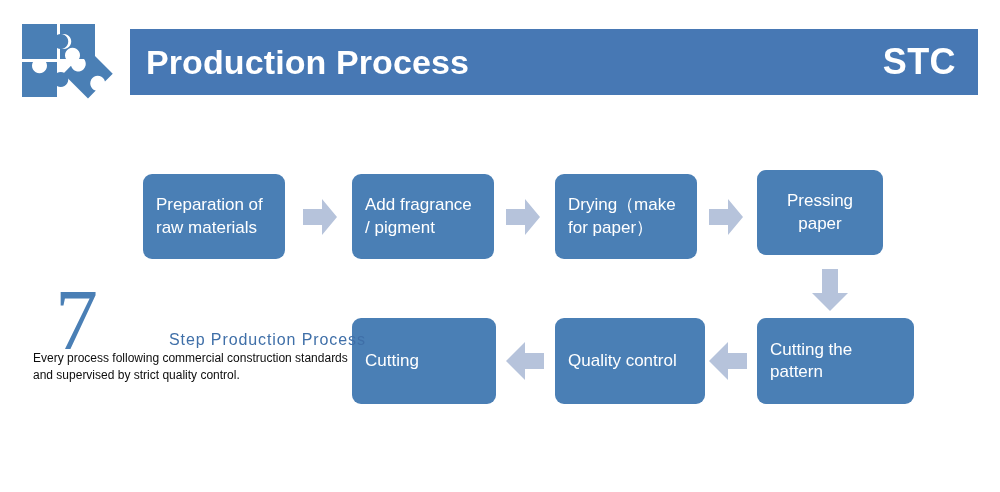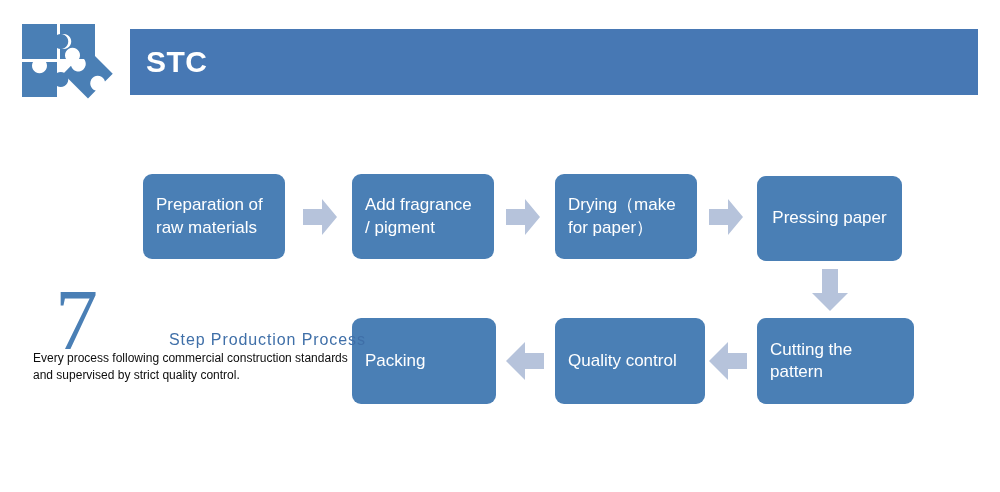--- a/index.html
+++ b/index.html
@@ -41,21 +41,21 @@
   }
   #header-title {
     color: #ffffff;
     font-size: 34px;
     font-weight: bold;
     letter-spacing: 0.1px;
     line-height: 1;
   }
   #header-brand {
     color: #ffffff;
-    font-size: 30px;
+    font-size: 36px;
     font-weight: bold;
     letter-spacing: 0.4px;
     line-height: 1;
   }
 
   
   .pbox {
     position: absolute;
     background: #4a7fb5;
     border-radius: 9px;
@@ -66,21 +66,21 @@
     align-items: center;
     box-sizing: border-box;
     padding: 0 13px;
   }
   .pbox.center { justify-content: center; text-align: center; }
 
   
   #box-prep      { left: 143px; top: 174px; width: 142px; height: 85px; }
   #box-fragrance { left: 352px; top: 174px; width: 142px; height: 85px; align-items: center; }
   #box-drying    { left: 555px; top: 174px; width: 142px; height: 85px; align-items: center; }
-  #box-pressing  { left: 757px; top: 176px; width: 145px; height: 85px; justify-content: center; }
+  #box-pressing  { left: 757px; top: 170px; width: 126px; height: 85px; justify-content: center; }
   
   #box-packing   { left: 352px; top: 318px; width: 144px; height: 86px; }
   #box-quality   { left: 555px; top: 318px; width: 150px; height: 86px; }
   #box-cutting   { left: 757px; top: 318px; width: 157px; height: 86px; }
 
   
   .arrow { position: absolute; }
   .arrow svg { display: block; }
 
   #arrow-1 { left: 303px; top: 199px; }
@@ -135,20 +135,21 @@
       <path d="M6,44 H17 a7.5,7.5 0 1 0 13,0 H41 V55 a7.5,7.5 0 1 1 0,13 V79 H6 Z"></path>
 
       <g transform="translate(72,62) rotate(45)">
         <path d="M-22,-22 H13 V-11 a7.5,7.5 0 1 0 0,13 V13 H-22 V2 a7.5,7.5 0 1 0 0,-13 Z"></path>
       </g>
     </g>
   </svg>
 </div>
 
 <div id="header-bar">
+  <div id="header-title">Production Process</div>
   <div id="header-brand">STC</div>
 </div>
 
 <div class="pbox" id="box-prep">
   <span>Preparation of raw materials</span>
 </div>
 
 <div class="arrow" id="arrow-1">
   <svg width="34" height="36" viewBox="0 0 34 36" xmlns="http://www.w3.org/2000/svg">
     <polygon points="0,10 19,10 19,0 34,18 19,36 19,26 0,26" fill="#b6c3db"></polygon>
@@ -199,18 +200,18 @@
   <span>Quality control</span>
 </div>
 
 <div class="arrow" id="arrow-5">
   <svg width="38" height="38" viewBox="0 0 38 38" xmlns="http://www.w3.org/2000/svg">
     <polygon points="38,11 19,11 19,0 0,19 19,38 19,27 38,27" fill="#b6c3db"></polygon>
   </svg>
 </div>
 
 <div class="pbox" id="box-packing">
-  <span>Packing</span>
+  <span>Cutting</span>
 </div>
 
 <div id="seven">7</div>
 <div id="step-label">Step Production Process</div>
 <div id="desc">Every process following commercial construction standards and supervised by strict quality control.</div>
 
 </body></html>

